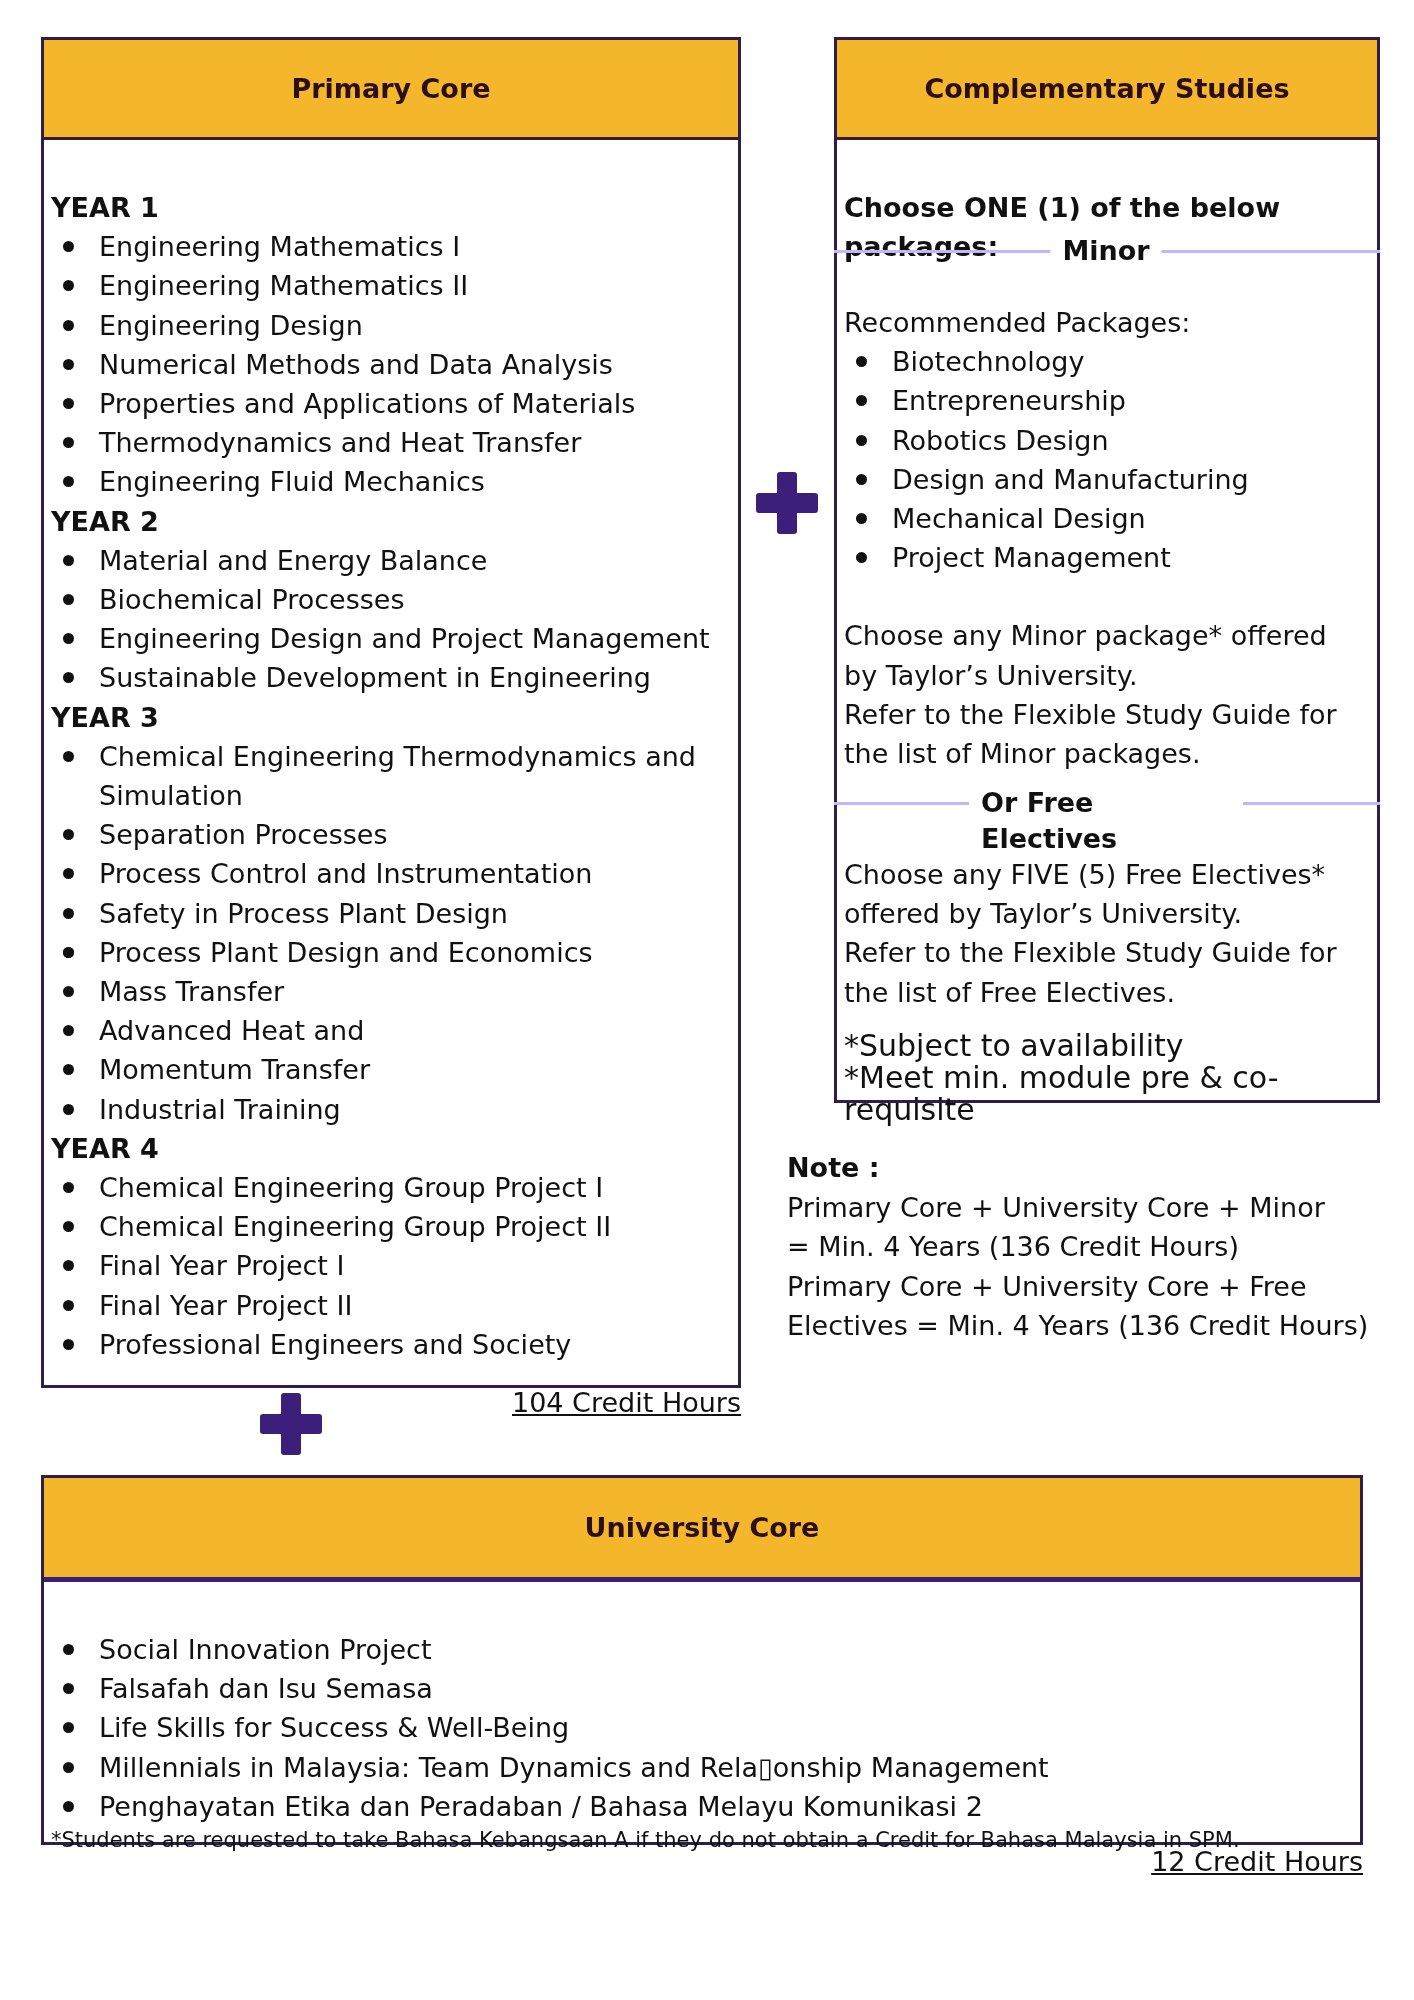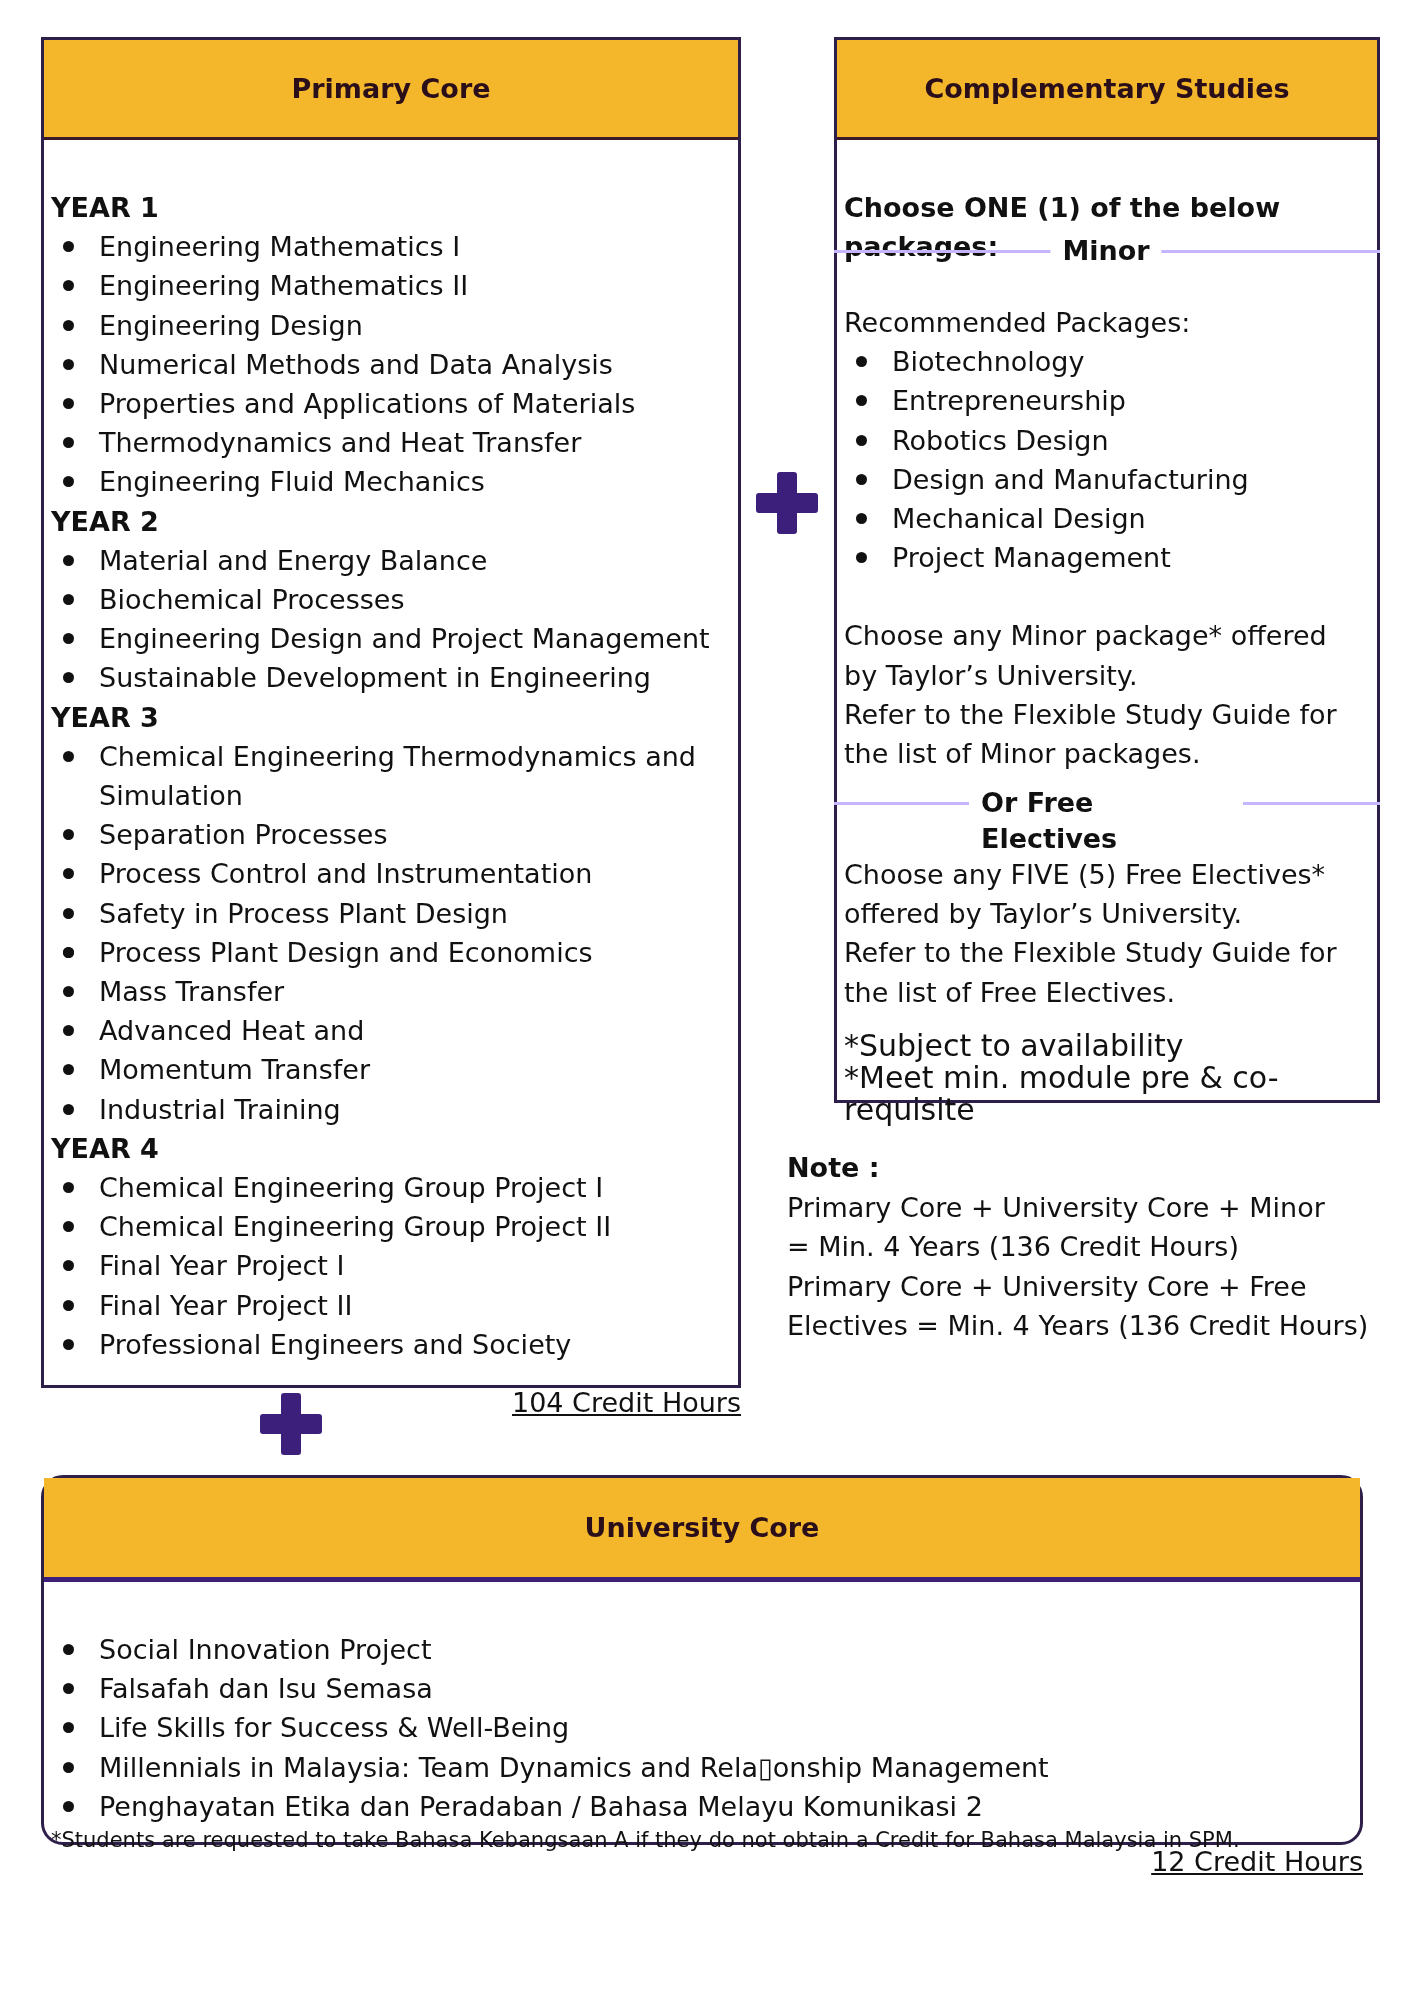--- a/index.html
+++ b/index.html
@@ -126,21 +126,21 @@
     <div class="small">*Meet min. module pre &amp; co-requisite</div>
   </div>
 </div>
 
 <div class="note" style="left:787px; top:1148px; width:600px;">
   <div class="bold">Note :</div>
   <div style="padding-right:40px;">Primary Core + University Core + Minor = Min. 4 Years (136 Credit Hours)</div>
   <div>Primary Core + University Core + Free Electives = Min. 4 Years (136 Credit Hours)</div>
 </div>
 
-<div class="box" style="left:41px; top:1475px; width:1322px; height:370px;border-radius:22px;">
+<div class="box" style="left:41px; top:1475px; width:1322px; height:370px;">
   <div class="box-header" style="height:104px; border-bottom:5px solid #3b1f7a;">
     <span>University Core</span>
   </div>
   <div class="content" style="top:120px; left:7px;">
     <ul class="bul">
       <li><span class="dot"></span><span>Social Innovation Project</span></li>
       <li><span class="dot"></span><span>Falsafah dan Isu Semasa</span></li>
       <li><span class="dot"></span><span>Life Skills for Success &amp; Well-Being</span></li>
       <li><span class="dot"></span><span>Millennials in Malaysia: Team Dynamics and Rela▯onship Management</span></li>
       <li><span class="dot"></span><span>Penghayatan Etika dan Peradaban / Bahasa Melayu Komunikasi 2</span></li>

